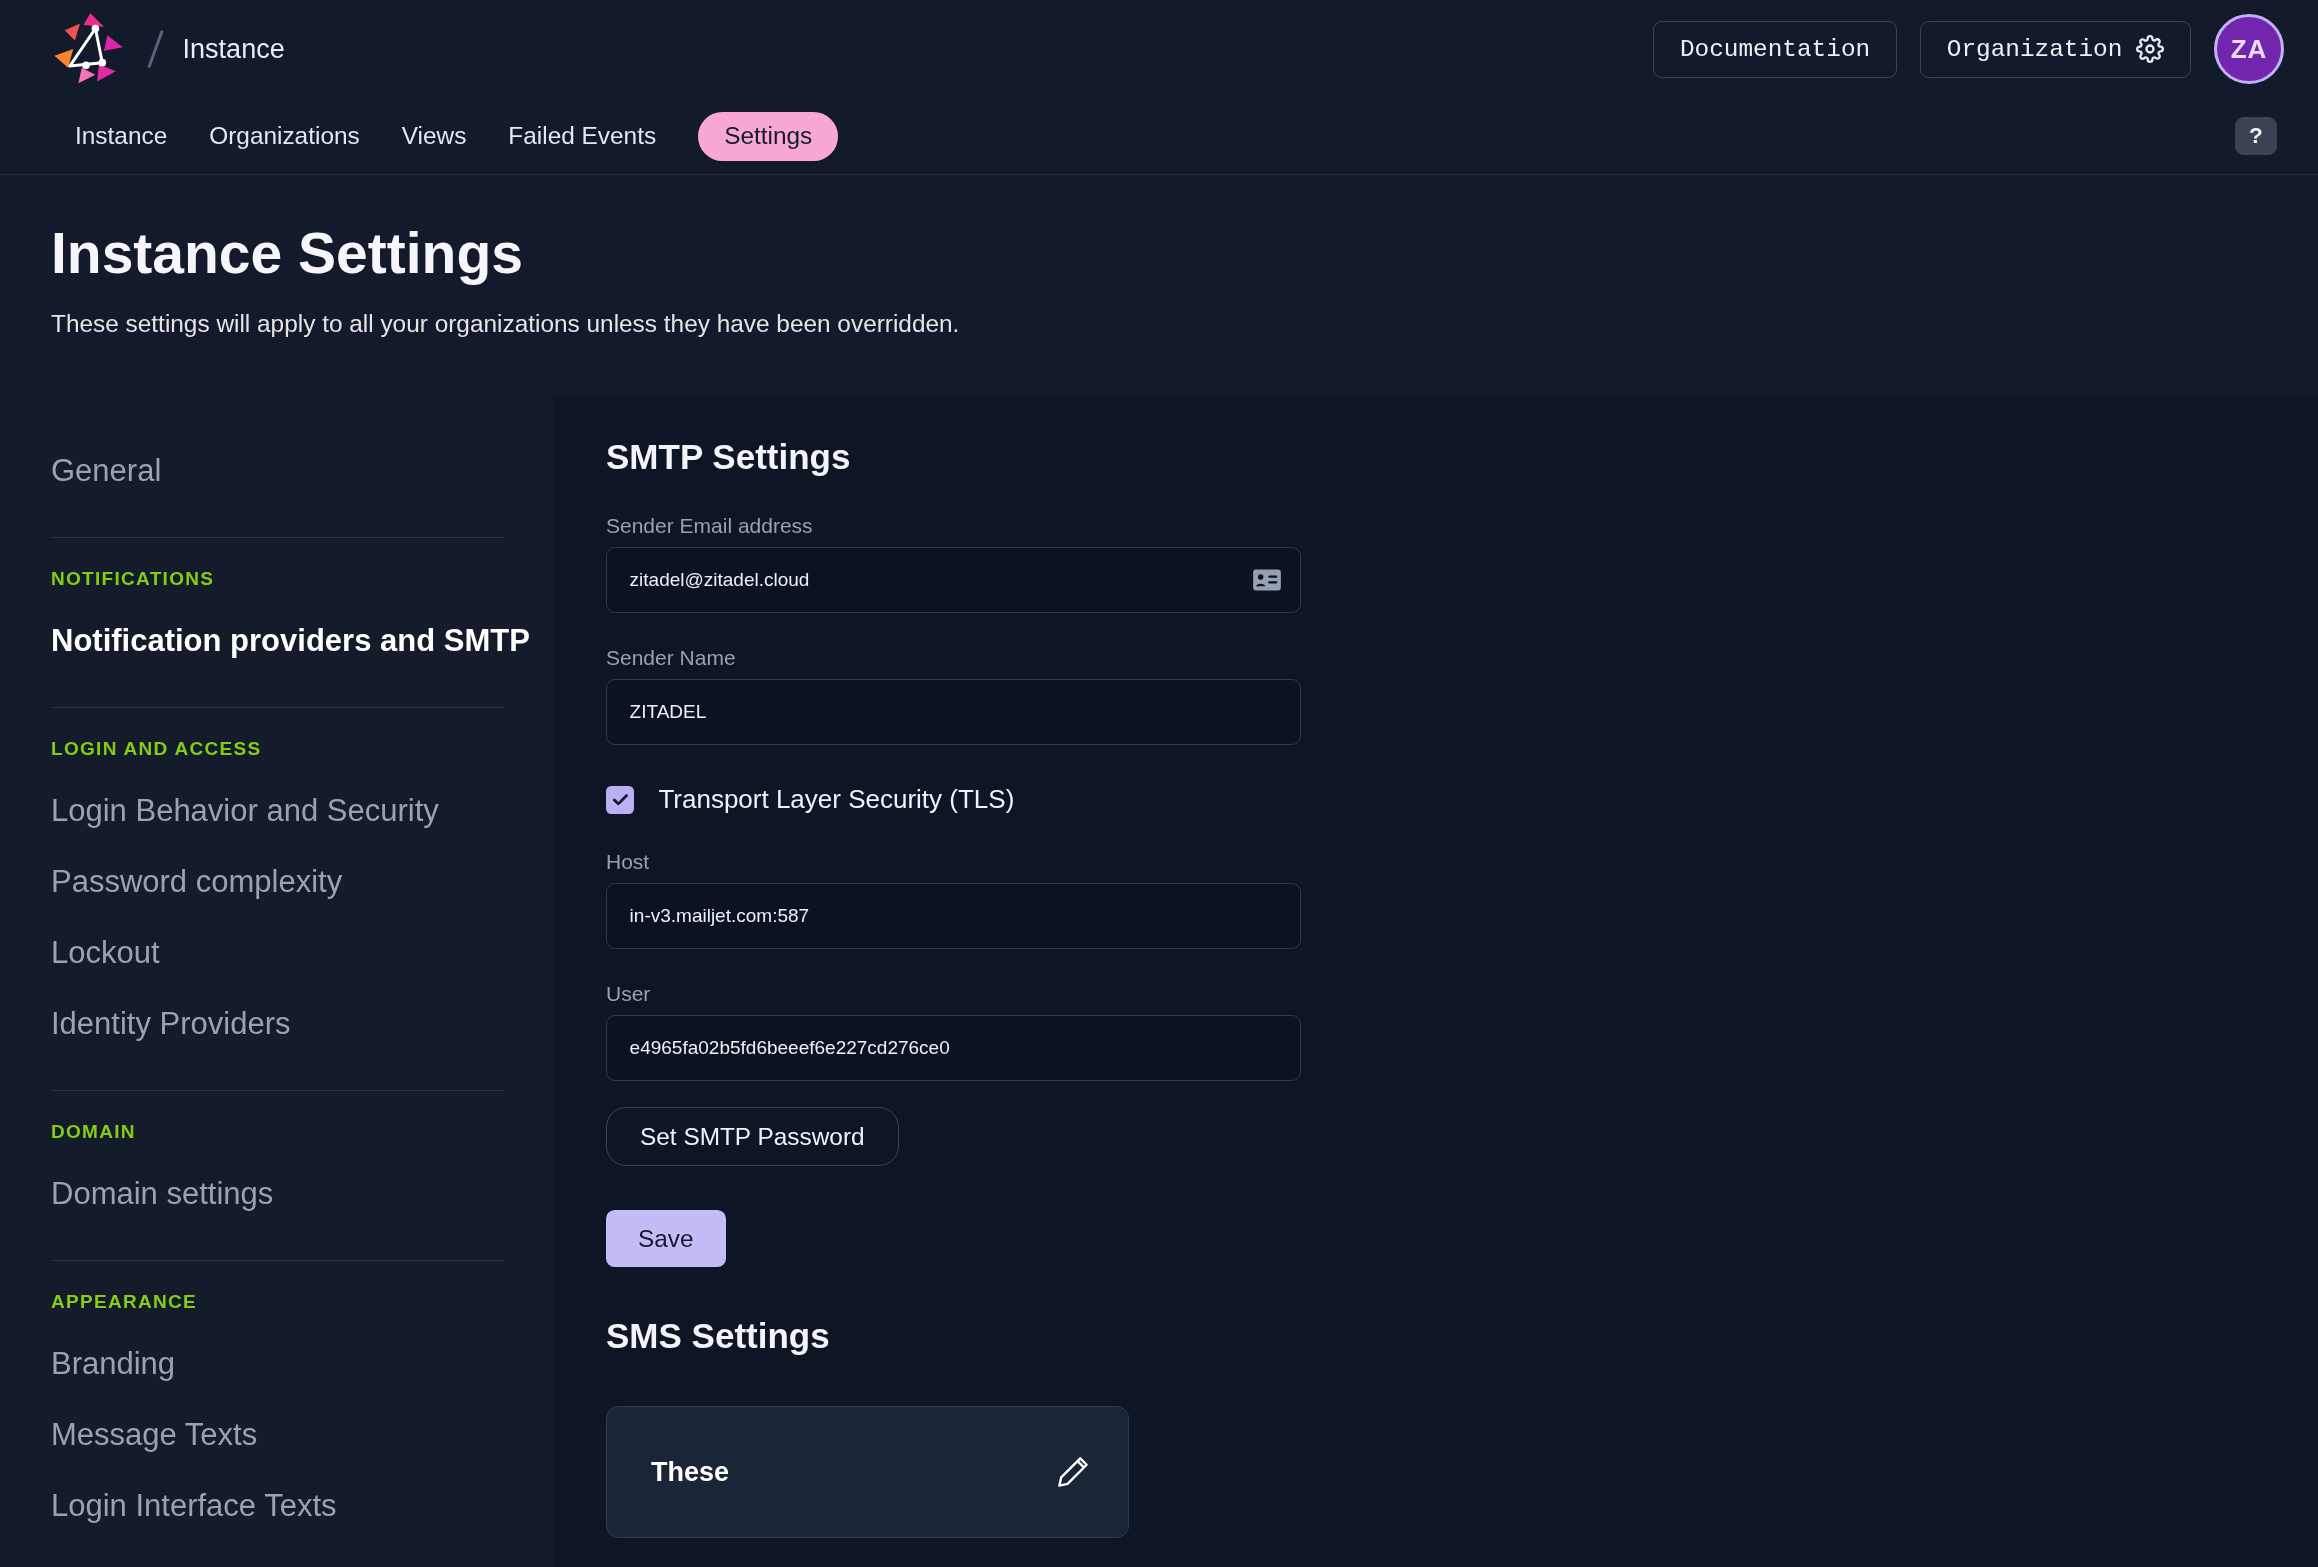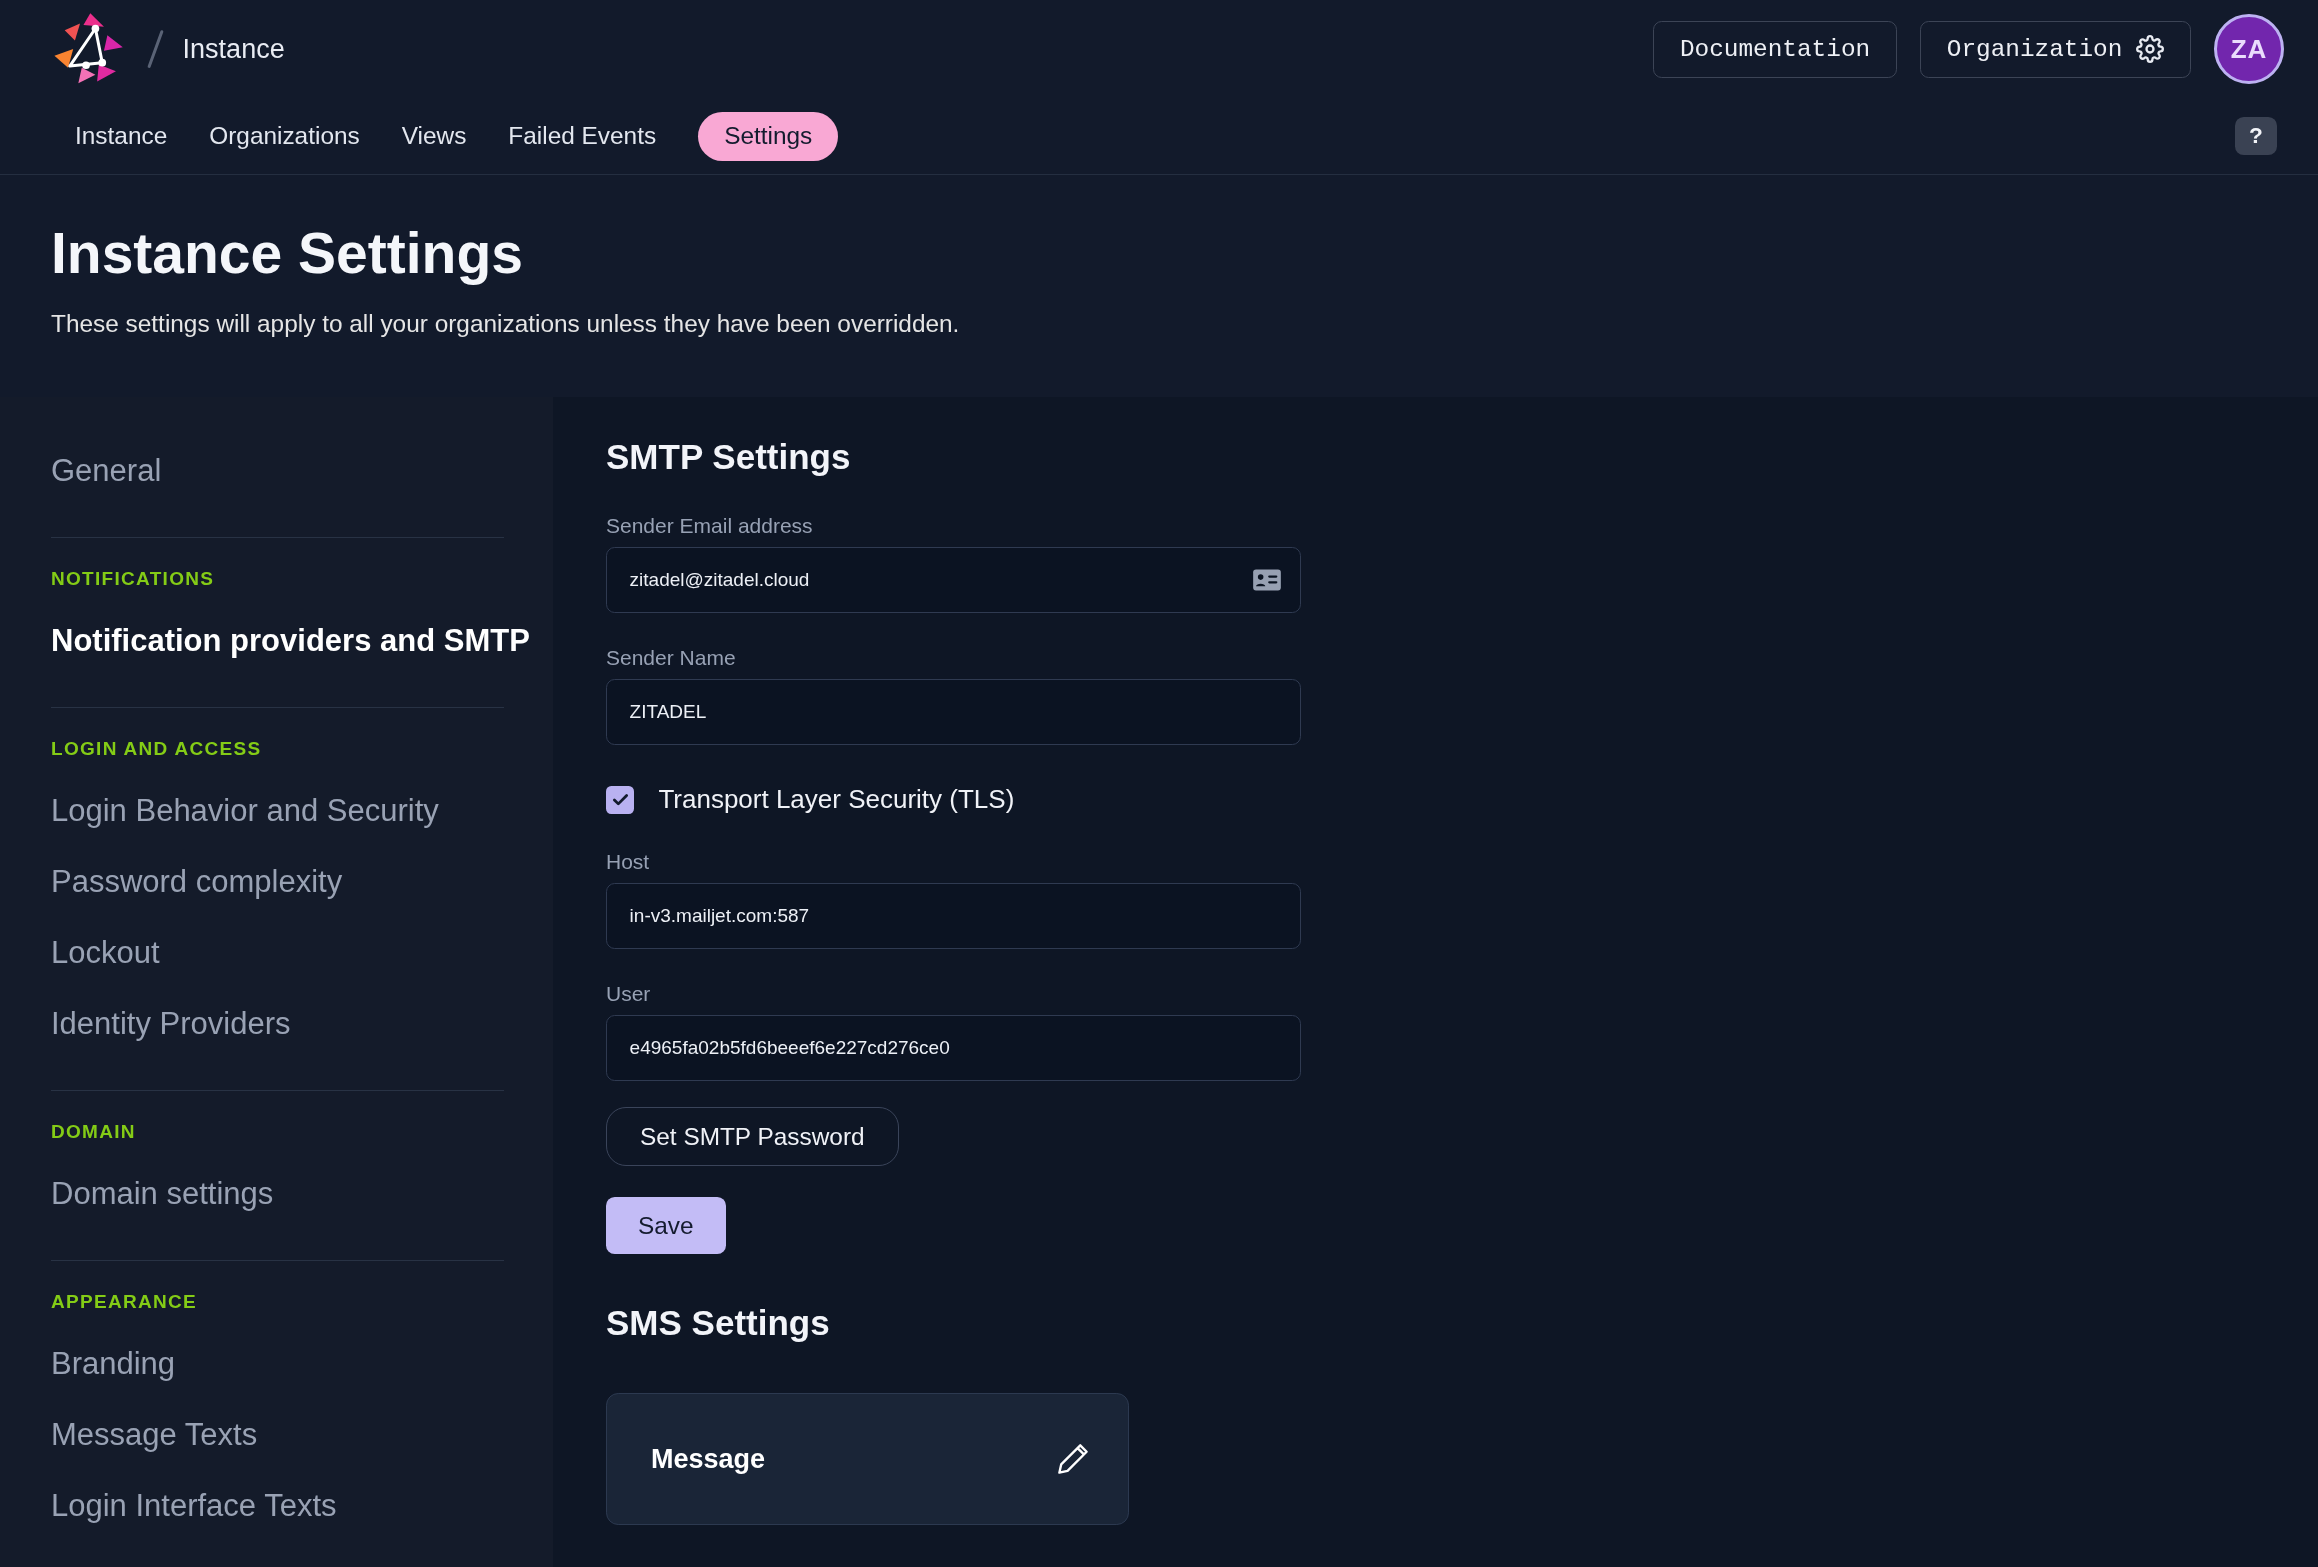--- a/index.html
+++ b/index.html
@@ -91,21 +91,21 @@
   }
   .checkbox svg { width:21px; height:21px; }
   .check-label { font-size:26px; color:#f0f2f7; margin-left:24.4px; }
   .outline-btn {
     margin-top:26px; height:59px; padding:0 33px;
     background:transparent; border:1.3px solid #3a445a; border-radius:20px;
     color:#f0f2f7; font-size:24.4px; cursor:pointer;
     font-family:"Liberation Sans", sans-serif; display:block;
   }
   .save-btn {
-    margin-top:31px; height:57px; padding:0 32px;
+    margin-top:44px; height:57px; padding:0 32px;
     background:#c3bcf6; border:none; border-radius:8.7px;
     color:#141b2e; font-size:24.4px; cursor:pointer;
     font-family:"Liberation Sans", sans-serif; display:block;
   }
   .sms-h { margin-top:44px; }
   .provider-card {
     margin-top:46px; width:523px; height:132px;
     background:#1a2537; border:0.9px solid #2c3950; border-radius:12.2px;
     display:flex; align-items:center; padding:0 35px 0 44px; cursor:pointer;
   }
@@ -222,20 +222,20 @@
     <div class="text-input-wrap">
       <input class="text-input" type="text" value="e4965fa02b5fd6beeef6e227cd276ce0" style="">
     </div>
 
     <button class="outline-btn">Set SMTP Password</button>
     <button class="save-btn">Save</button>
 
     <h2 class="section-h sms-h">SMS Settings</h2>
 
     <div class="provider-card">
-      <div class="provider-name">Message</div>
+      <div class="provider-name">These</div>
       <svg class="edit-icon" viewBox="0 0 44 44">
         <path d="M30 7 L37 14 L16 35 L7 37 L9 28 Z M27 10 L34 17" fill="none" stroke="#ffffff" stroke-width="2.6" stroke-linecap="round" stroke-linejoin="round"></path>
       </svg>
     </div>
   </main>
 </div>
 
 
 </body></html>

